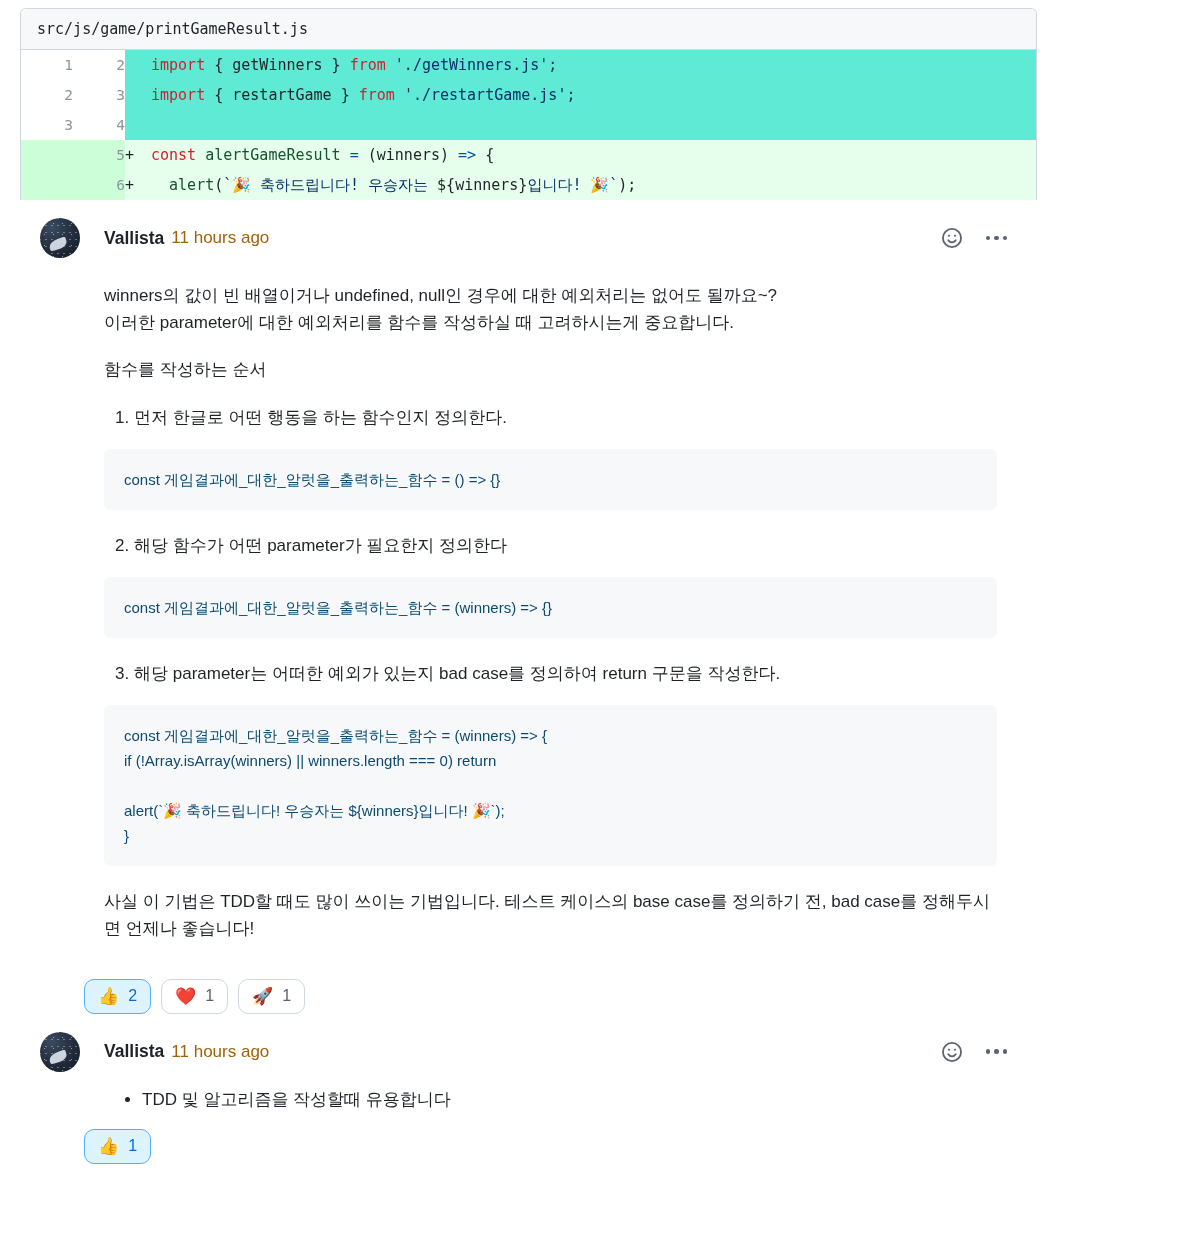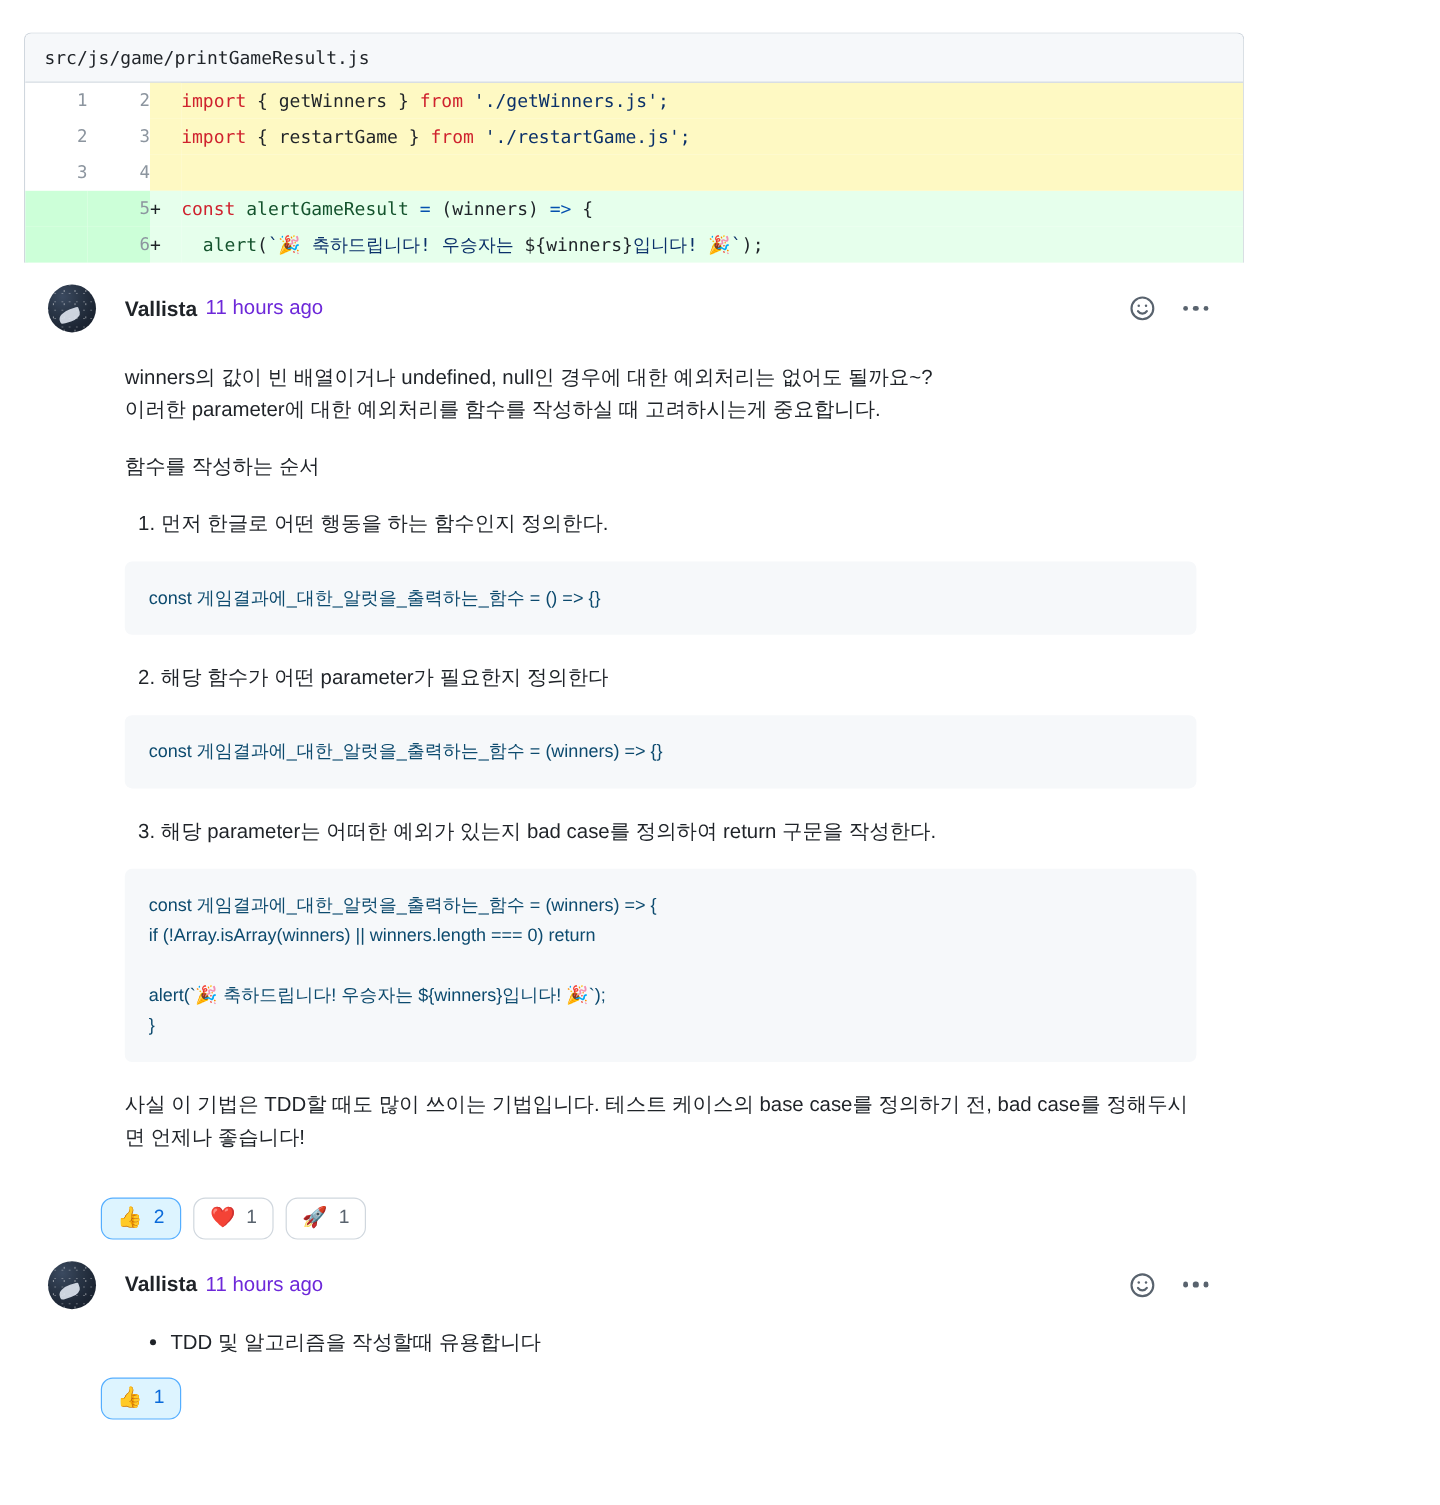--- a/index.html
+++ b/index.html
@@ -12,21 +12,21 @@
   body {
     width: 1200px;
     height: 1254px;
     overflow: hidden;
     color: #1f2328;
     -webkit-font-smoothing: antialiased;
   }
 
   .page {
     width: 1057px;
-    padding: 27px 20px 0 20px;
+    padding: 8px 20px 0 20px;
   }
 
   
   .diff-card {
     border: 1px solid #d0d7de;
     border-radius: 6px 6px 0 0;
     border-bottom: none;
     overflow: hidden;
     background: #fff;
   }
@@ -63,21 +63,21 @@
     color: #1f2328;
     user-select: none;
   }
   td.code {
     white-space: pre;
     padding-right: 10px;
     color: #1f2328;
     overflow: hidden;
   }
   tr.ctx td.ln { background: #ffffff; }
-  tr.ctx td.marker, tr.ctx td.code { background: #fef9c3; }
+  tr.ctx td.marker, tr.ctx td.code { background: #5eead4; }
   tr.add td.ln { background: #ccffd8; }
   tr.add td.marker, tr.add td.code { background: #e6ffec; }
 
   .tok-kw { color: #cf222e; }
   .tok-fn { color: #14532d; }
   .tok-str { color: #0a3069; }
   .tok-op { color: #0550ae; }
   .tok-plain { color: #1f2328; }
 
   
@@ -122,21 +122,21 @@
     background-position: 0 0, 3px 4px;
   }
   .author {
     font-weight: bold;
     font-size: 17.5px;
     color: #1f2328;
     margin-left: 24px;
   }
   .timestamp {
     font-size: 17px;
-    color: #6d28d9;
+    color: #a16207;
     margin-left: 7px;
   }
   .head-actions {
     position: absolute;
     right: 10px;
     top: 50%;
     transform: translateY(-50%);
     display: flex;
     align-items: center;
     gap: 22px;

